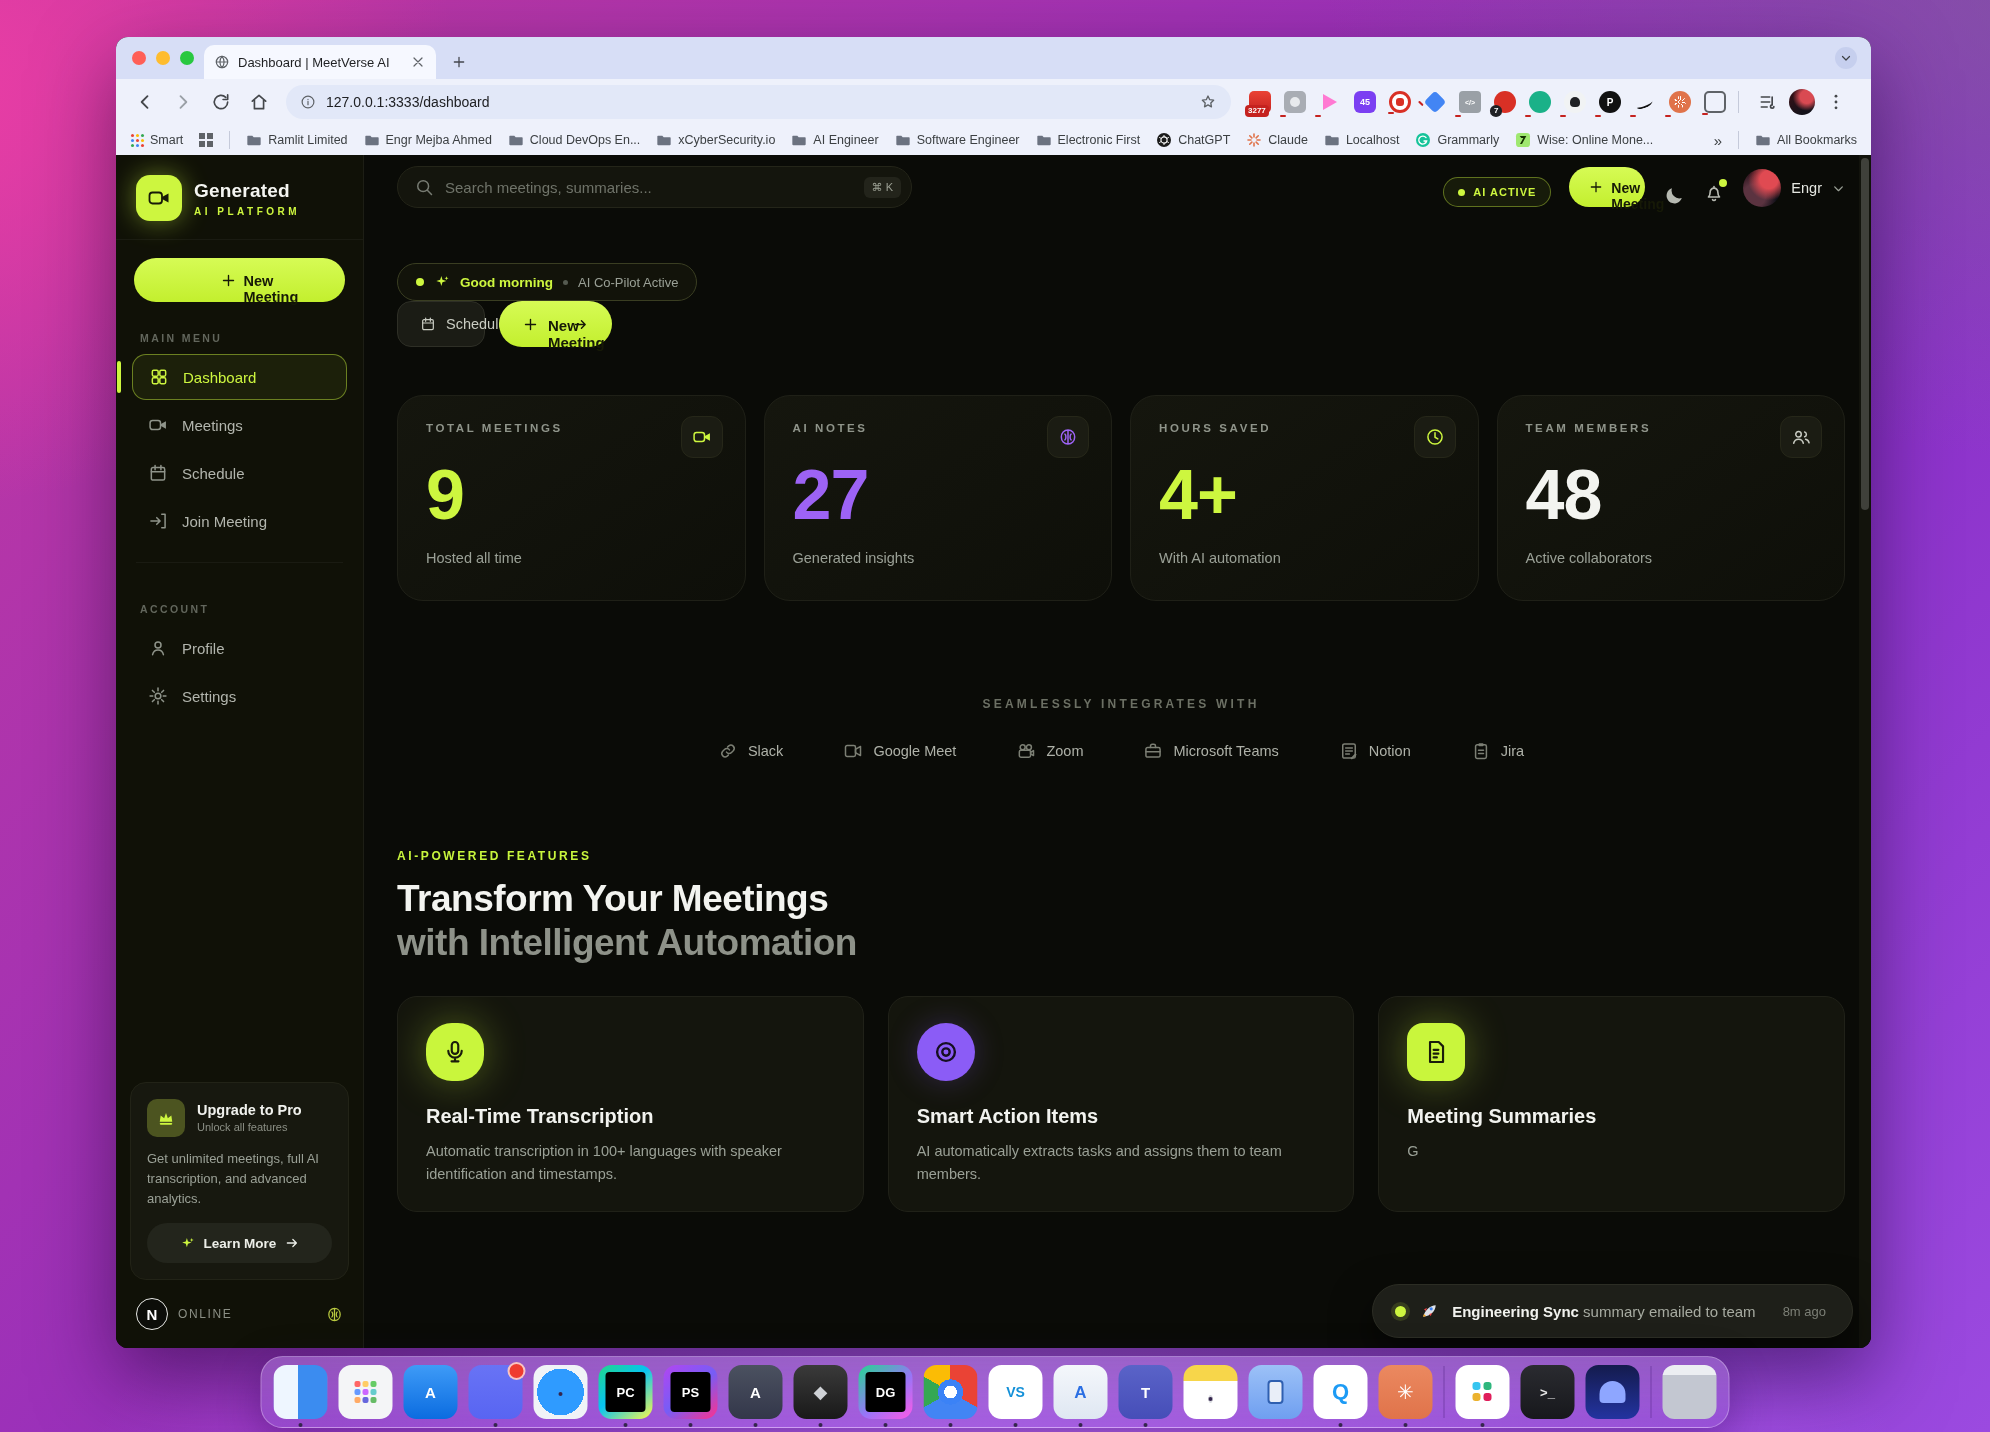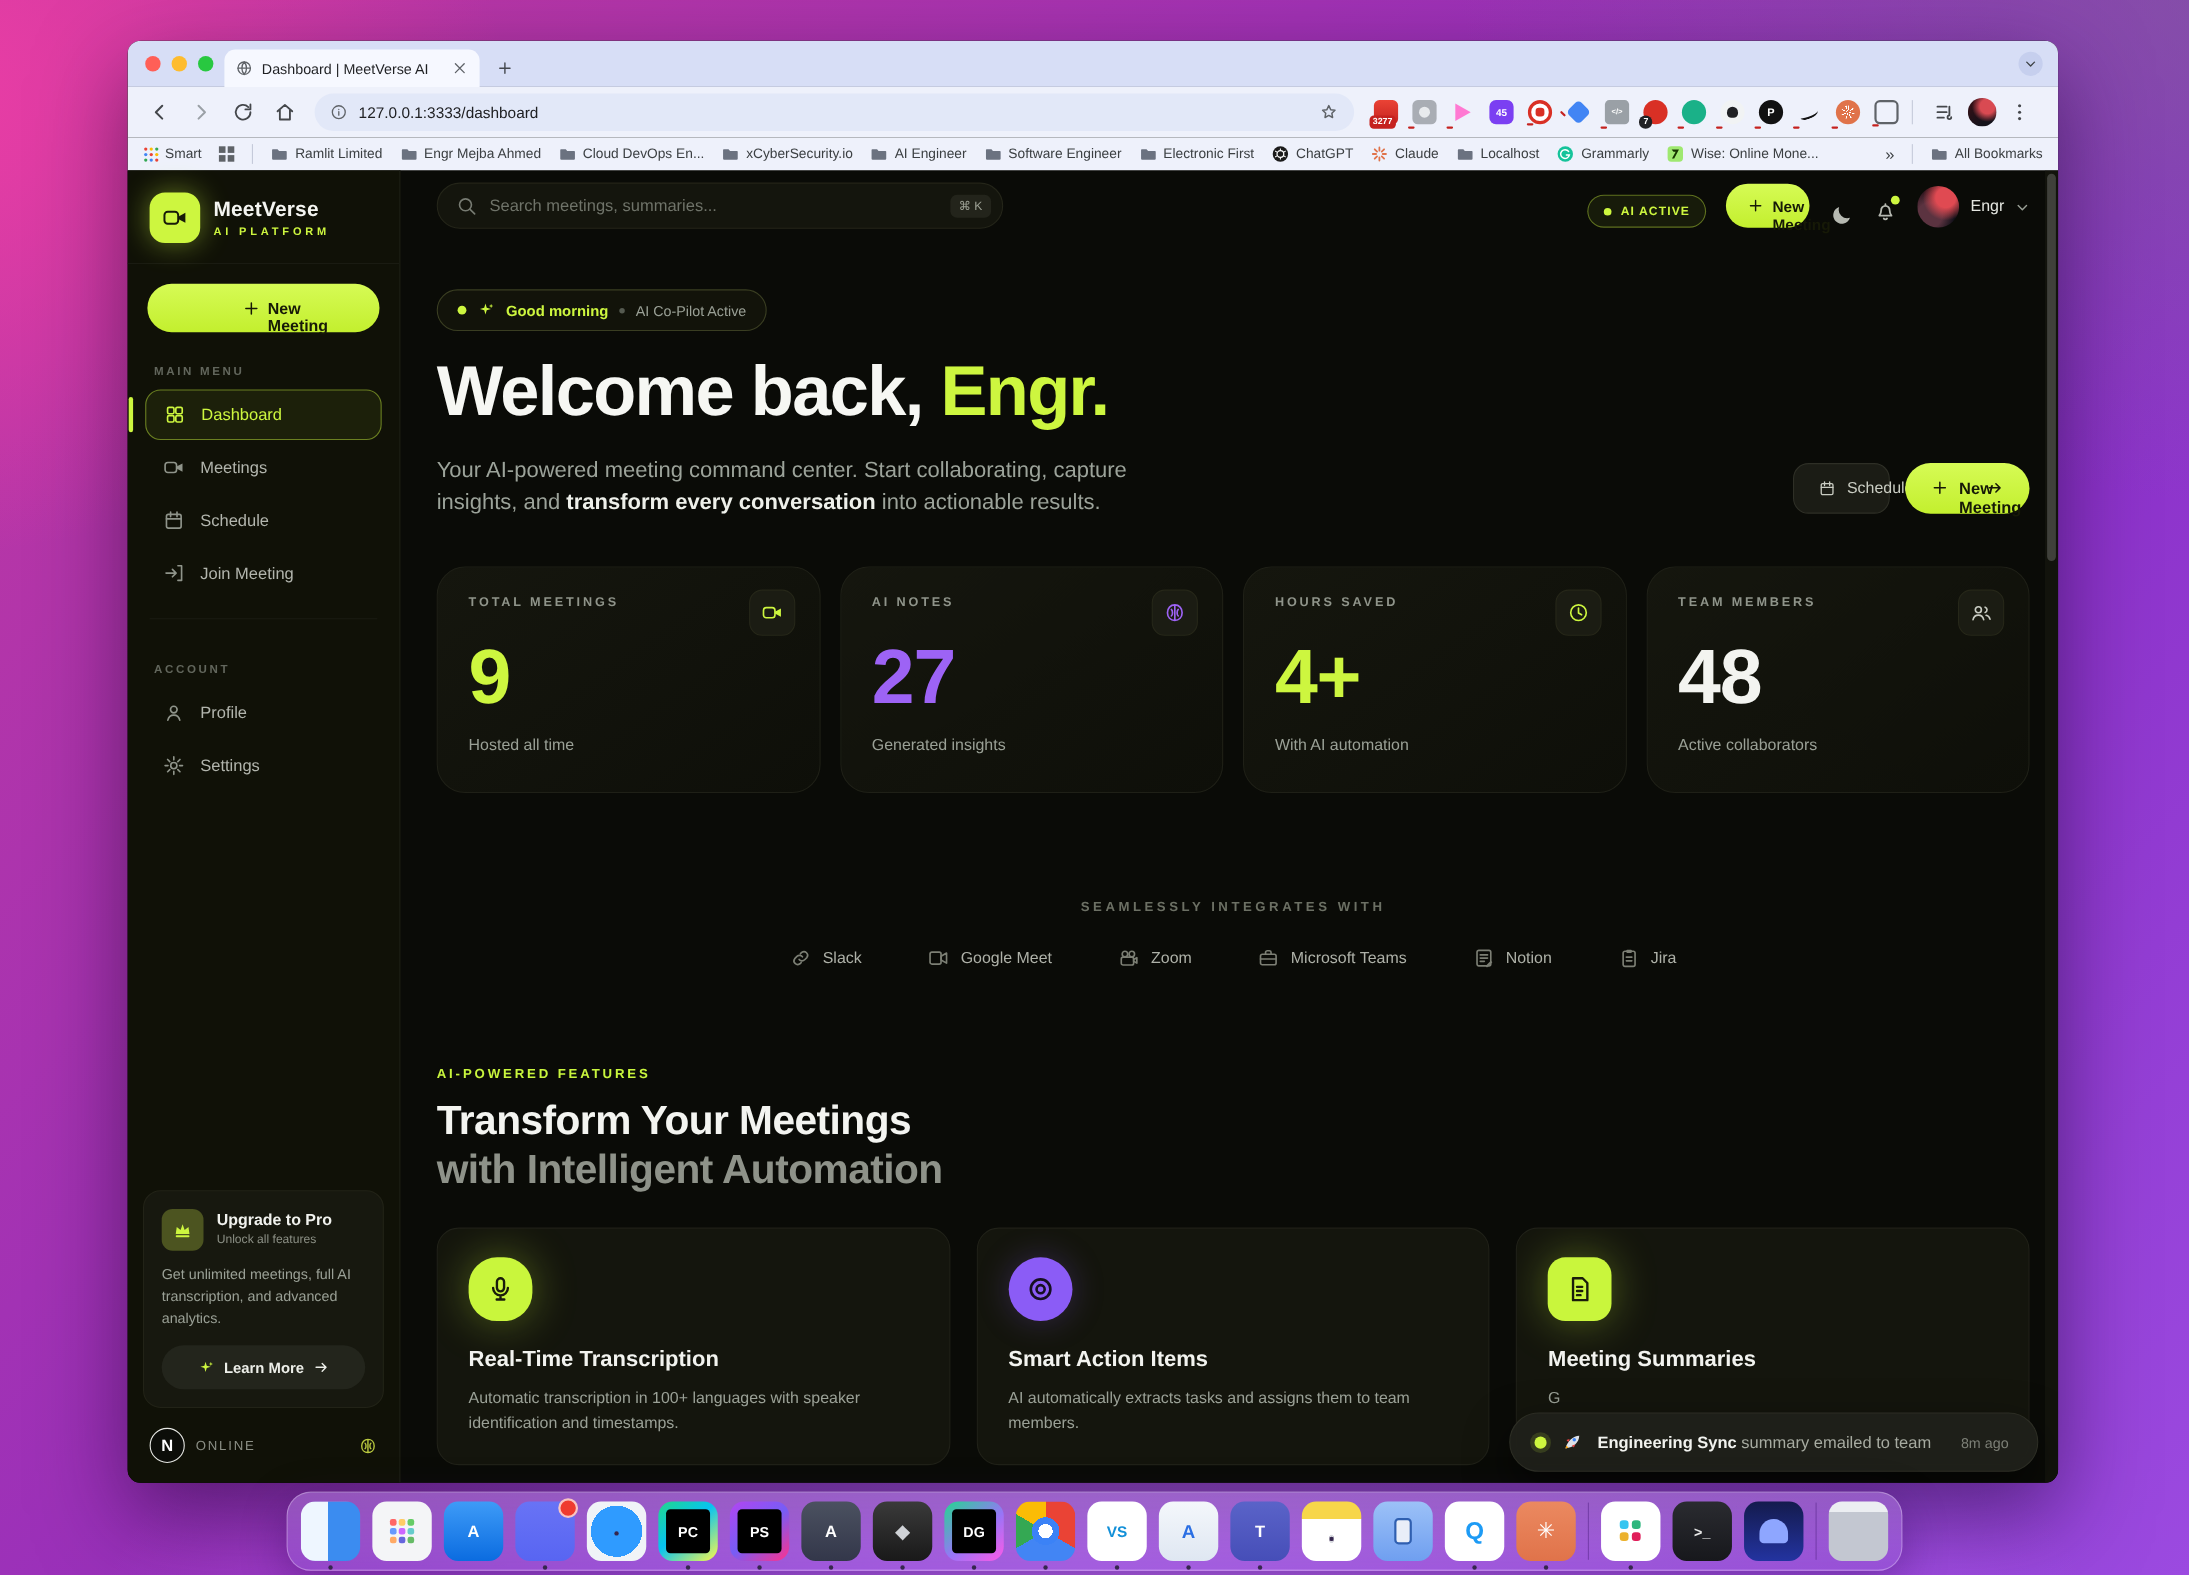--- a/index.html
+++ b/index.html
@@ -538,21 +538,21 @@
       <div class="brand">
         <div class="brand-logo">
             <span data-icon="video-camera">
               <svg viewBox="0 0 24 24" fill="none" stroke="currentColor" stroke-width="1.8" stroke-linecap="round" stroke-linejoin="round">
                 <rect x="2.5" y="6.5" width="12.5" height="11" rx="3"></rect>
                 <path d="M15 11l6.5-3.5v9L15 13z" fill="currentColor" stroke="none"></path>
               </svg>
             </span>
           </div>
         <div>
-          <div class="brand-name">MeetVerse</div>
+          <div class="brand-name">Generated</div>
           <div class="brand-sub">AI PLATFORM</div>
         </div>
       </div>
       <div class="side-new">
         <span data-icon="plus">
             <svg viewBox="0 0 24 24" fill="none" stroke="currentColor" stroke-width="1.8" stroke-linecap="round" stroke-linejoin="round">
               <path d="M12 4v16M4 12h16" stroke-width="2.2"></path>
             </svg>
           </span>
         <span>New Meeting</span>
@@ -719,24 +719,20 @@
               <path d="M11 3l1.7 5.8L18.5 10.5l-5.8 1.7L11 18l-1.7-5.8L3.5 10.5l5.8-1.7z"></path>
               <path d="M18.7 3.2l.8 2.3 2.3.8-2.3.8-.8 2.3-.8-2.3-2.3-.8 2.3-.8z"></path>
             </svg>
           </span>
         <span class="badge-greet">Good morning</span>
         <span class="badge-sep"></span>
         <span class="badge-co">AI Co-Pilot Active</span>
       </div>
 
       <div class="hero-row">
-        <div class="hero-left">
-          <h1 class="hero-title"><span>Welcome back,</span> <span class="accent">Engr.</span></h1>
-          <p class="hero-desc"><span>Your AI-powered meeting command center. Start collaborating, capture insights, and </span><b>transform every conversation</b><span> into actionable results.</span></p>
-        </div>
         <div class="hero-btns">
           <div class="btn-dark">
             <span data-icon="calendar">
                 <svg viewBox="0 0 24 24" fill="none" stroke="currentColor" stroke-width="1.8" stroke-linecap="round" stroke-linejoin="round">
                   <rect x="4" y="5.5" width="16" height="15" rx="2"></rect>
                   <path d="M4 10.5h16M8.5 3v5M15.5 3v5"></path>
                 </svg>
               </span>
             <span>Schedule</span>
           </div>

